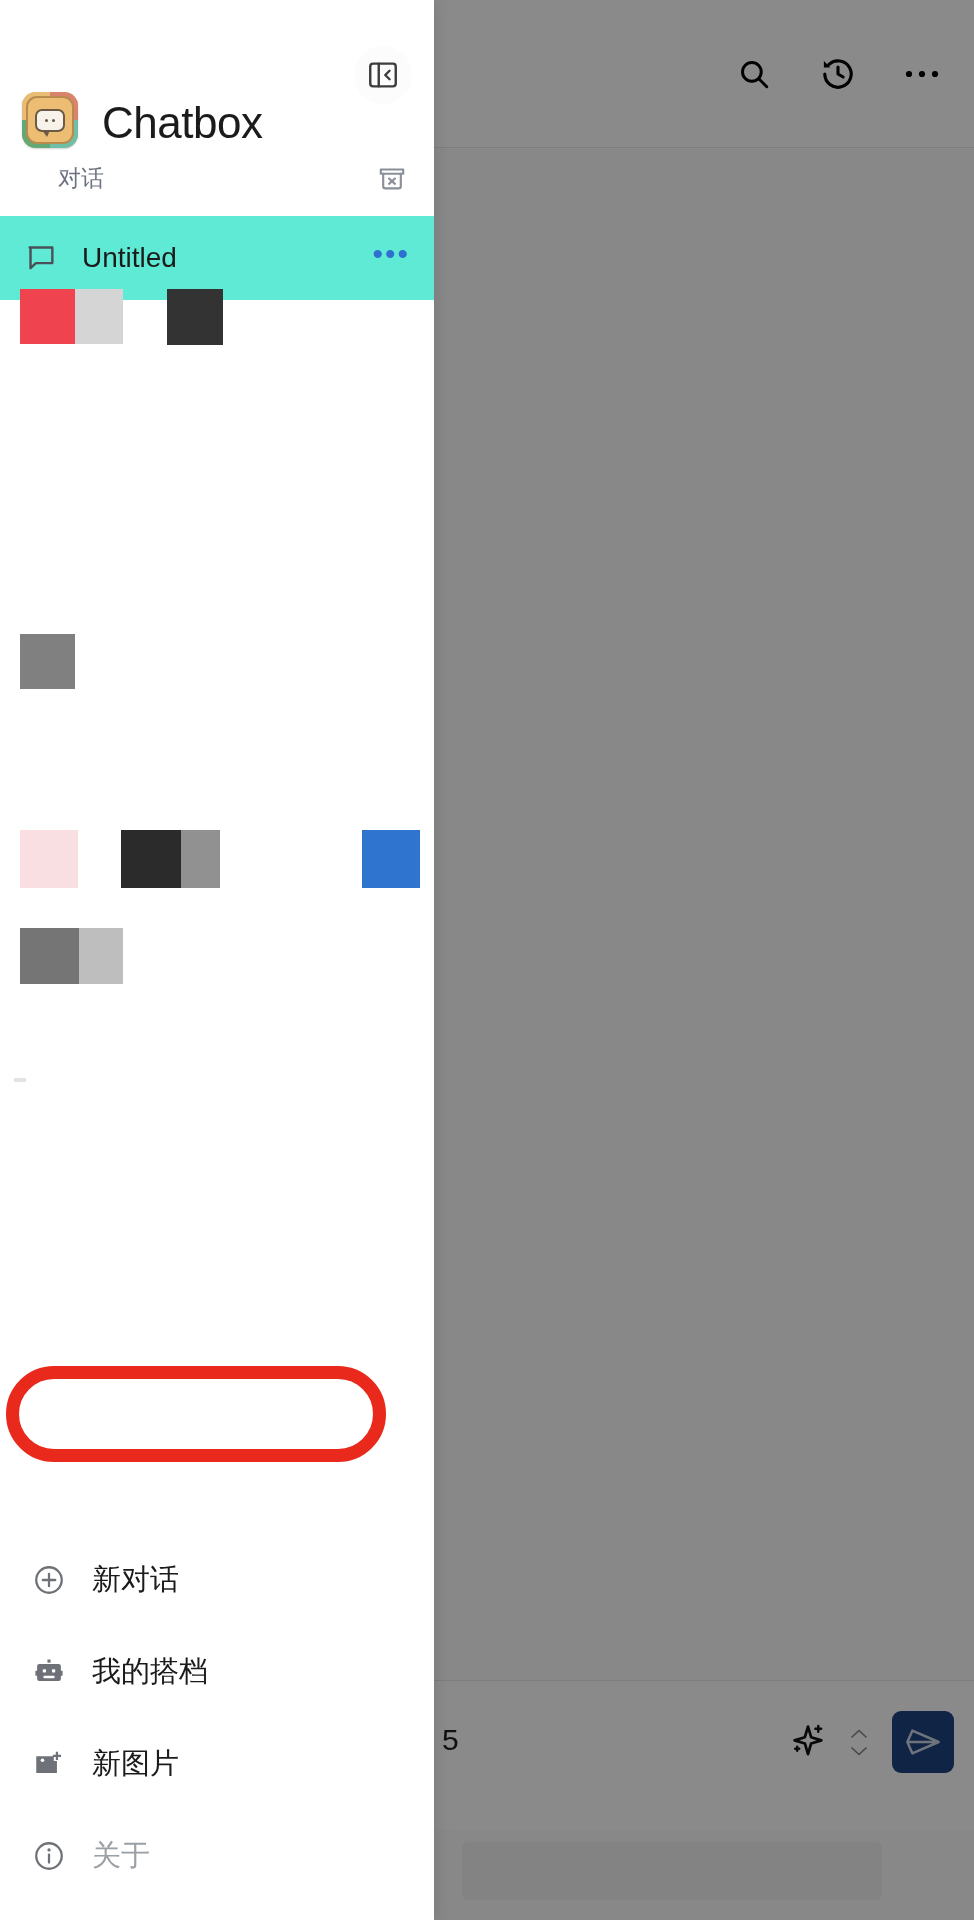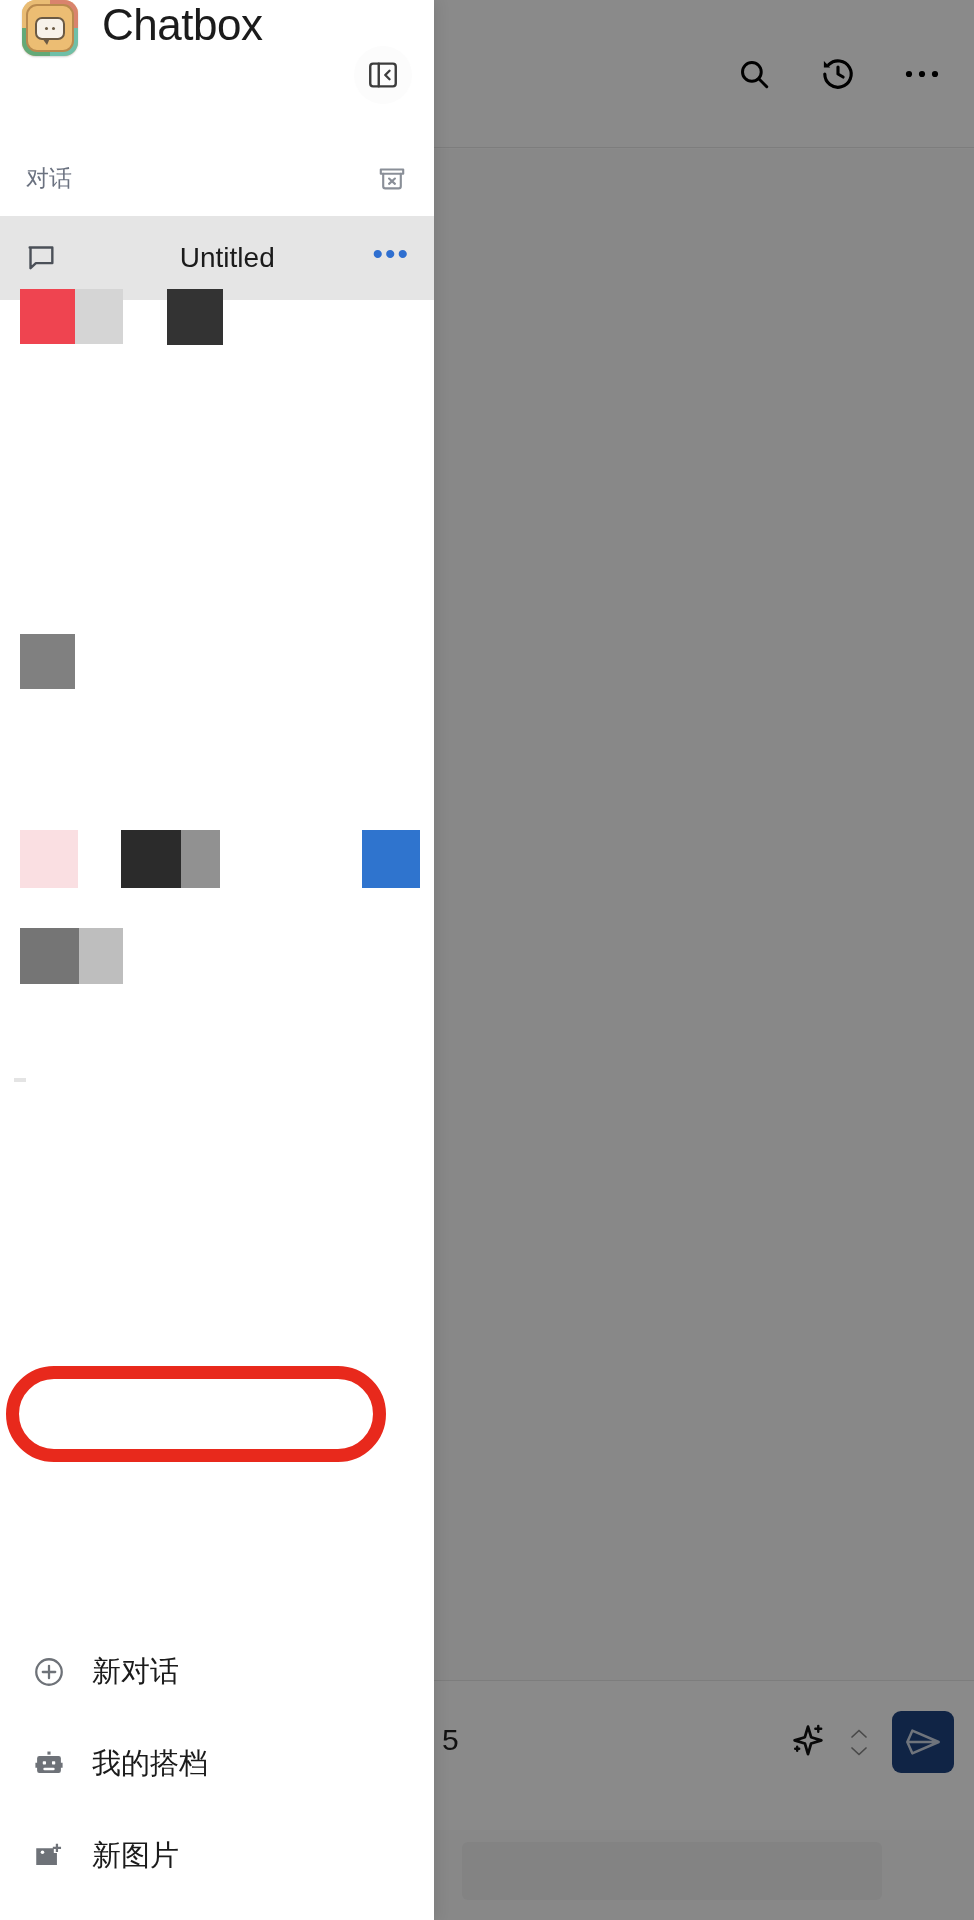--- a/index.html
+++ b/index.html
@@ -127,22 +127,22 @@
     left: 0; top: 0;
     width: 434px; height: 1920px;
     background: #ffffff;
     box-shadow: 2px 0 14px rgba(0,0,0,0.10);
     z-index: 5;
   }
 
   .drawer-header {
     height: 148px;
     display: flex;
-    align-items: flex-start;
-    padding: 0 22px 0 22px;
+    align-items: flex-end;
+    padding: 8px 22px 0 22px;
     box-sizing: border-box;
     position: relative;
   }
   .brand-logo {
     width: 56px; height: 56px;
     border-radius: 14px;
     position: relative;
     overflow: hidden;
     flex: 0 0 auto;
     background: #e8b96a;
@@ -200,20 +200,21 @@
     height: 60px;
     display: flex;
     align-items: center;
     justify-content: space-between;
     padding: 0 26px 0 26px;
     box-sizing: border-box;
   }
   .section-title {
     font-size: 23px;
     color: #6b7280;
+    margin-left: 32px;
   }
   .trash-icon { color:#8a8f98; display:flex; align-items:center; }
 
   .conv-list { margin-top: 8px; }
   .conv-item {
     height: 84px;
     margin: 0 0px;
     display: flex;
     align-items: center;
     padding: 0 24px;
@@ -395,21 +396,21 @@
       <svg width="32" height="32" viewBox="0 0 24 24" fill="none" stroke="currentColor" stroke-width="1.6" stroke-linecap="round" stroke-linejoin="round">
         <path d="M3.6 5.6 h16.8 v3.2 H3.6 Z"></path>
         <path d="M5.4 8.8 v9.4 a1.6 1.6 0 0 0 1.6 1.6 h10 a1.6 1.6 0 0 0 1.6 -1.6 V8.8"></path>
         <line x1="9.8" y1="12.4" x2="14.2" y2="16.4"></line>
         <line x1="14.2" y1="12.4" x2="9.8" y2="16.4"></line>
       </svg>
     </div>
   </div>
 
   <div class="conv-list">
-    <div class="conv-item selected" style="background: #e5e5e5; text-align: center;">
+    <div class="conv-item selected" style="background: #5eead4;">
       <span class="conv-icon">
         <svg width="34" height="34" viewBox="0 0 24 24" fill="none" stroke="currentColor" stroke-width="1.7" stroke-linejoin="round">
           <path d="M4 4.6 h16 v11 H8.4 L4.6 19.2 V4.6 Z"></path>
         </svg>
       </span>
       <span class="conv-label">Untitled</span>
       <span class="conv-more" style="color: rgb(47, 111, 208);">•••</span>
     </div>
   </div>
 
@@ -459,17 +460,27 @@
         <svg width="34" height="34" viewBox="0 0 24 24" fill="currentColor">
           <path d="M3 6.6 h12.4 v3.2 h2.2 v8.6 H3 Z M5.6 16.4 L9 11.6 l2.6 3.4 1.8-2.2 2.6 3.6 Z"></path>
           <circle cx="7.4" cy="9.4" r="1.25" fill="#fff"></circle>
           <path d="M18.4 3.4 v2.1 h2.1 v1.6 h-2.1 v2.1 h-1.6 V7.1 h-2.1 V5.5 h2.1 V3.4 Z"></path>
         </svg>
       </span>
       <span class="nav-label">新图片</span>
     </div>
 
 
+    <div class="nav-item">
+      <span class="nav-icon">
+        <svg width="34" height="34" viewBox="0 0 24 24" fill="none" stroke="currentColor" stroke-width="1.6" stroke-linecap="round">
+          <circle cx="12" cy="12" r="9"></circle>
+            <line x1="12" y1="11" x2="12" y2="16.6"></line>
+            <circle cx="12" cy="7.7" r="1.15" fill="currentColor" stroke="none"></circle>
+        </svg>
+      </span>
+      <span class="nav-label muted">关于</span>
+    </div>
 
   </div>
 
   <div class="highlight-ring" style="border-color: rgb(232, 41, 28);"></div>
 </div>
 
 </body></html>

